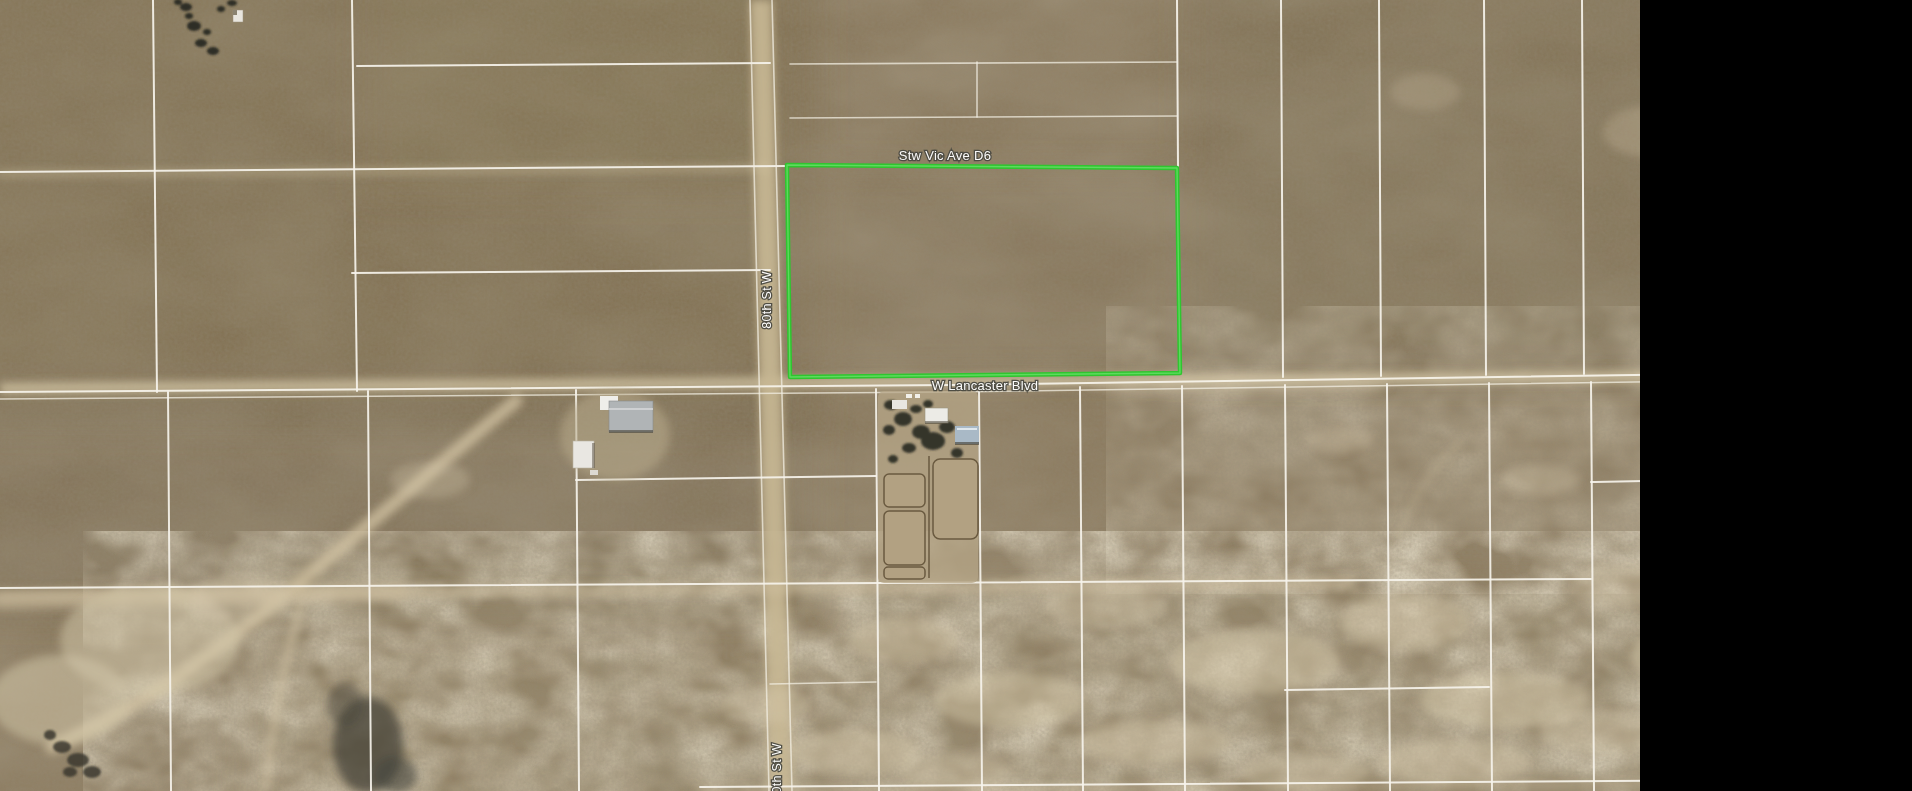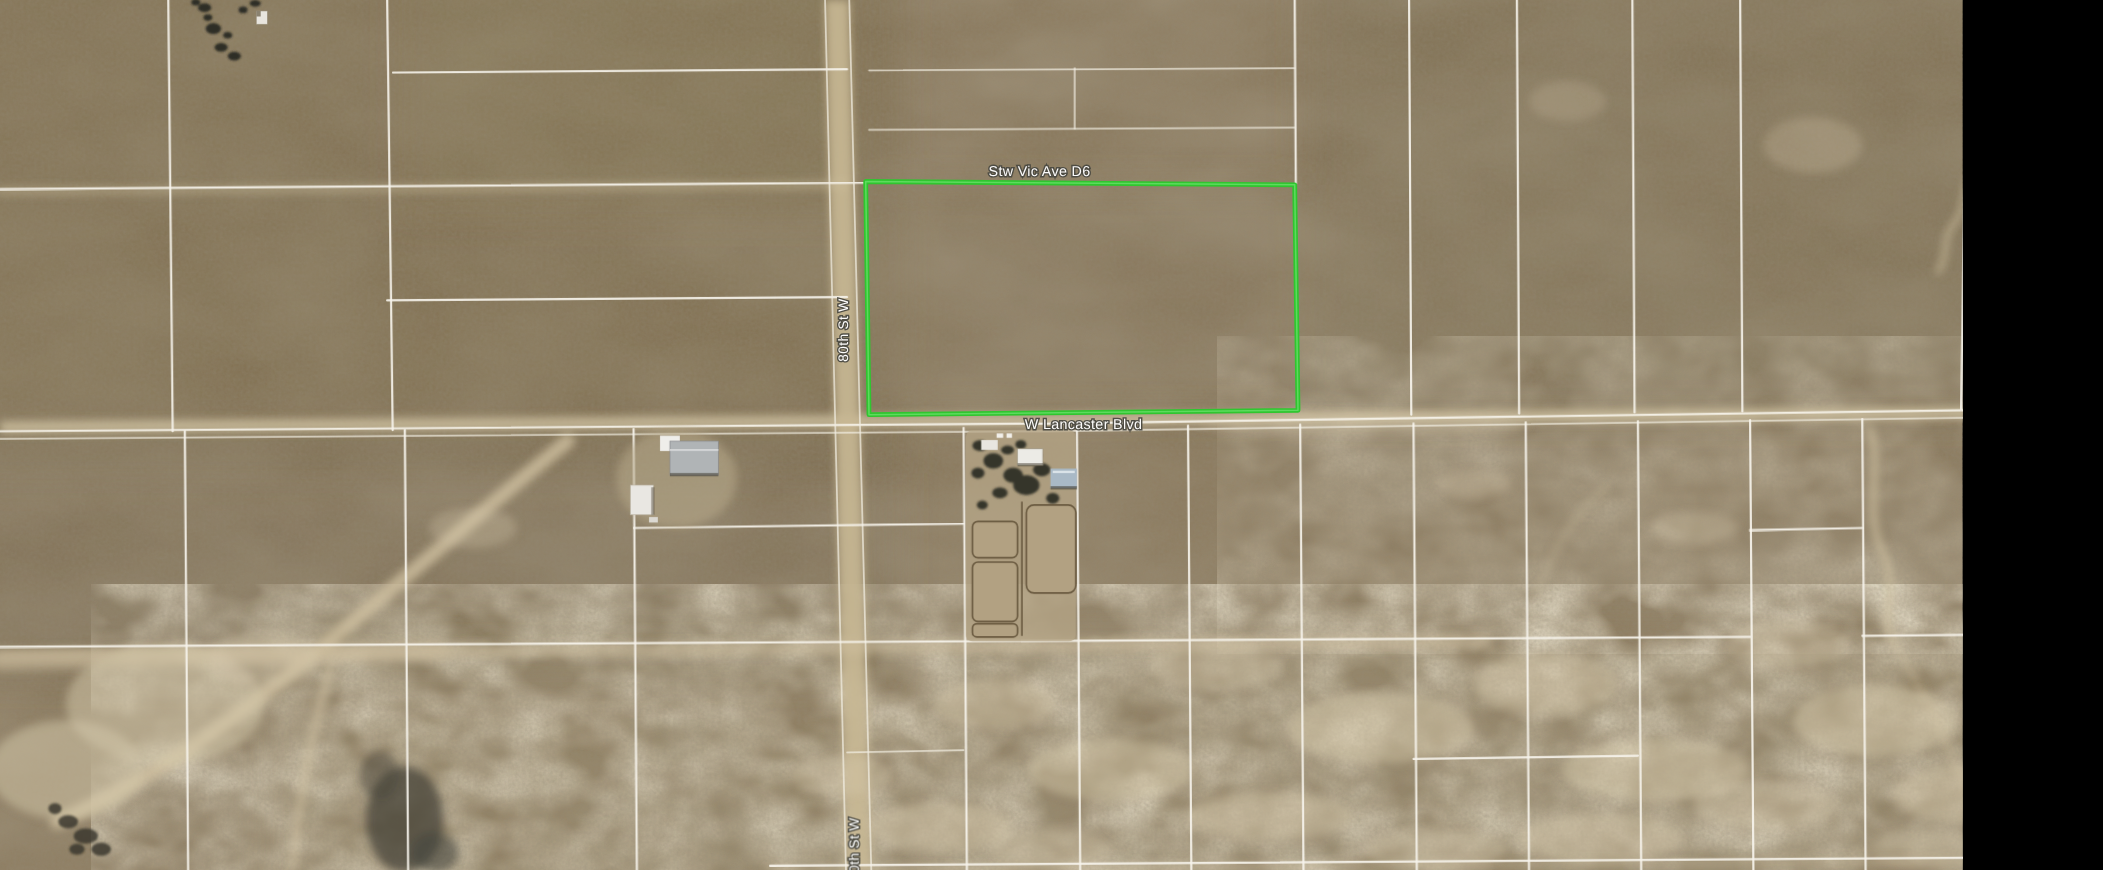--- a/index.html
+++ b/index.html
@@ -1,18 +1,18 @@
 <!DOCTYPE html>
 <html><head>
 <meta charset="utf-8">
 <style>
   html, body { margin: 0; padding: 0; background: #000; }
   .map-viewport {
     position: relative;
-    width: 1784px;
+    width: 1640px;
     height: 791px;
     overflow: hidden;
     font-family: "Liberation Sans", sans-serif;
   }
   .map-viewport svg { display: block; }
   .map-label {
     fill: #ffffff;
     stroke: #4b4a42;
     stroke-width: 2.6px;
     paint-order: stroke;

